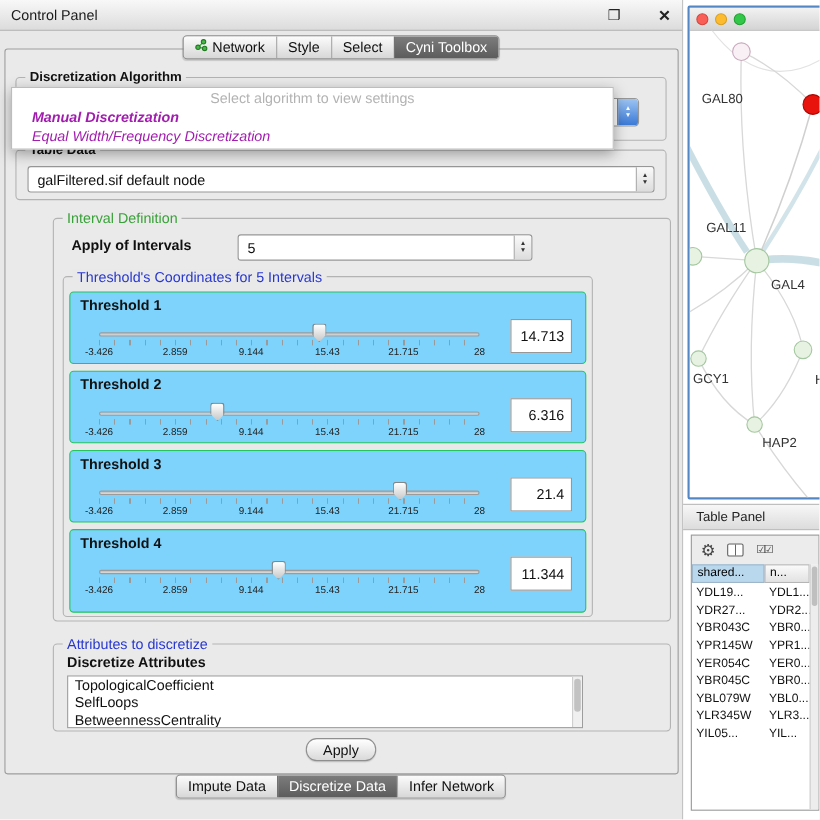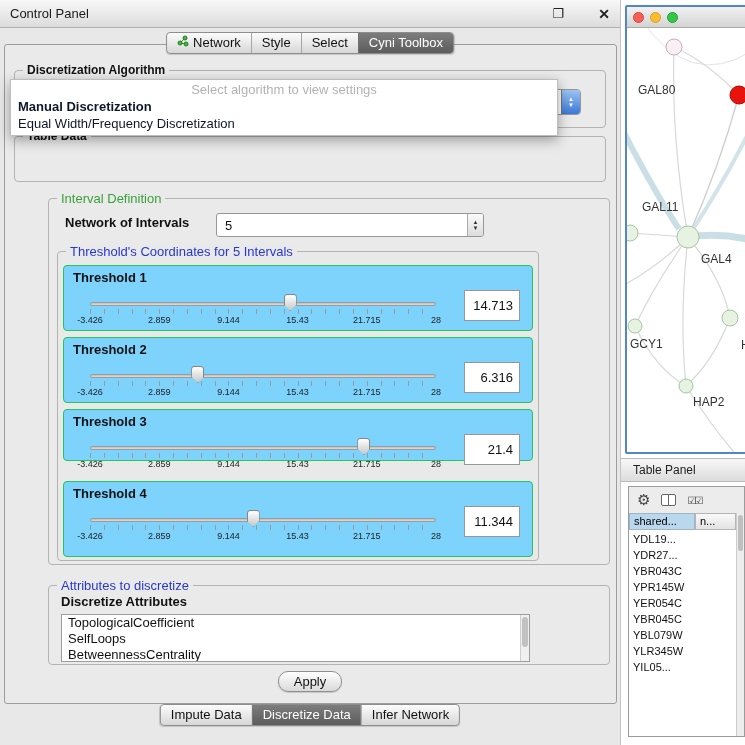--- a/index.html
+++ b/index.html
@@ -32,21 +32,21 @@
   
   .combo{position:absolute;height:26px;background:#fff;border:1px solid #979797;border-radius:4px;display:flex;align-items:stretch;overflow:hidden;}
   .combo .ctext{flex:1;font-size:13px;line-height:24px;padding:0 8px;color:#111;white-space:nowrap;overflow:hidden;}
   .combo .stepper{width:19px;display:flex;flex-direction:column;align-items:center;justify-content:center;font-size:6px;line-height:6px;color:#fff;background:linear-gradient(#9cc4f2,#3a79d6);border-left:1px solid #777;}
   .combo.flat{border-radius:3px;height:24px;}
   .combo.flat .stepper{background:linear-gradient(#fafafa,#dcdcdc);color:#333;width:16px;border-left:1px solid #aaa;}
 
   
   .popup{position:absolute;left:10px;top:79px;width:548px;background:#fff;border:1px solid #bdbdbd;box-shadow:0 4px 12px rgba(0,0,0,.35);z-index:30;padding:1px 0 3px 0;}
   .popup .ph{text-align:center;color:#b3b3b3;font-size:13px;height:17px;line-height:17px;}
-  .popup .opt{font-size:13px;color:#0f172a;height:17px;line-height:17px;padding:0 7px;white-space:nowrap;}
+  .popup .opt{font-size:13px;color:#a21caf;height:17px;line-height:17px;padding:0 18px;white-space:nowrap;font-style:italic;}
   .popup .opt.b{font-weight:bold;}
 
   
   .thr-box{position:absolute;left:5px;right:5px;border:1px solid #22c55e;border-radius:4px;background:#7dd3fc;}
   .thr-label{position:absolute;left:9px;top:4px;font-weight:bold;font-size:13px;color:#111;}
   .slider-zone{position:absolute;left:26px;right:96px;top:28px;height:36px;}
   .track{position:absolute;left:0;right:0;top:8px;height:4px;background:linear-gradient(#bdbdbd,#dedede);border:1px solid #9b9b9b;border-radius:2px;}
   .ticks{position:absolute;left:0;right:0;top:15px;height:5px;background:repeating-linear-gradient(to right,#9a9a9a 0 1px,transparent 1px 4%);}
   .handle{position:absolute;top:0;width:13px;height:17px;margin-left:-6px;background:linear-gradient(#ffffff,#c8c8c8);border:1px solid #858585;border-radius:3px 3px 0 0;clip-path:polygon(0 0,100% 0,100% 60%,50% 100%,0 60%);}
   .scale-row{position:absolute;left:0;right:0;top:21px;height:12px;}
@@ -76,21 +76,21 @@
   .tt-toolbar{height:26px;display:flex;align-items:center;gap:11px;padding-left:8px;background:#ececec;}
   .gear{font-size:15px;color:#444;}
   .colicon{width:15px;height:12px;border:1px solid #666;border-radius:2px;background:linear-gradient(to right,#fff 0 6px,#666 6px 7px,#fff 7px);}
   .checksicon{font-size:10px;color:#444;letter-spacing:-2px;}
   .tt-body{position:absolute;left:0;top:26px;right:0;bottom:0;background:#fff;}
   .thead{position:absolute;left:0;top:26px;right:8px;height:17px;display:flex;}
   .th{font-size:11px;line-height:15px;padding-left:4px;border:1px solid #9fb6c9;white-space:nowrap;overflow:hidden;}
   .th.sel{width:66px;background:var(--th-sel);}
   .th.plain{flex:1;background:linear-gradient(#fafafa,#e2e2e2);border-color:#b5b5b5;}
   .trows{position:absolute;left:0;top:44px;right:8px;bottom:0;overflow:hidden;}
-  .trow{display:flex;height:16px;flex-direction:column;}
+  .trow{display:flex;height:16px;}
   .tcell{font-size:11px;line-height:16px;padding-left:4px;color:#111;white-space:nowrap;overflow:hidden;}
   .tcell.c0{width:66px;}
   .tcell.c1{flex:1;}
   .tt-scroll{position:absolute;right:0;top:26px;bottom:0;width:8px;background:#ededed;border-left:1px solid #cccccc;}
   .tt-scroll .thumb{position:absolute;left:1px;right:1px;top:2px;height:36px;background:#bfbfbf;border-radius:3px;}
 </style>
 </head>
 <body>
 
 <div class="control-panel">
@@ -134,26 +134,33 @@
       <span class="ctext"></span>
       <span class="stepper">
         <span>▲</span>
         <span>▼</span>
       </span>
     </div>
   </div>
 
   <div class="group" style="left:14px;top:136px;width:592px;height:46px;">
     <span class="group-label">Table Data</span>
+    <div class="combo flat" style="left:10px;top:14px;width:570px;">
+      <span class="ctext">galFiltered.sif default node</span>
+      <span class="stepper">
+        <span>▲</span>
+        <span>▼</span>
+      </span>
+    </div>
   </div>
 
   <div class="group" style="left:48px;top:198px;width:562px;height:367px;">
     <span class="group-label green">Interval Definition</span>
 
-    <span style="position:absolute;left:16px;top:16px;font-size:13px;font-weight:bold;color:#111;">Network of Intervals</span>
+    <span style="position:absolute;left:16px;top:16px;font-size:13px;font-weight:bold;color:#111;">Apply of Intervals</span>
     <div class="combo flat" style="left:167px;top:14px;width:268px;">
       <span class="ctext">5</span>
       <span class="stepper">
         <span>▲</span>
         <span>▼</span>
       </span>
     </div>
 
     <div class="group" style="left:8px;top:52px;width:482px;height:310px;background:#e9e9e9;">
       <span class="group-label blue" style="background:#e9e9e9;">Threshold's Coordinates for 5 Intervals</span>
@@ -187,21 +194,21 @@
               <span style="left: 20%;">2.859</span>
               <span style="left: 40%;">9.144</span>
               <span style="left: 60%;">15.43</span>
               <span style="left: 80%;">21.715</span>
               <span style="left: 100%;">28</span>
             </div>
         </div>
         <div class="value-box">6.316</div>
       </div>
 
-      <div class="thr-box" style="top:157px;height:52px;">
+      <div class="thr-box" style="top:157px;height:66px;">
         <span class="thr-label">Threshold 3</span>
         <div class="slider-zone">
           <div class="track"></div>
           <div class="ticks"></div>
           <div class="handle" style="left: 78.9983%;"></div>
           <div class="scale-row">
               <span style="left: 0%;">-3.426</span>
               <span style="left: 20%;">2.859</span>
               <span style="left: 40%;">9.144</span>
               <span style="left: 60%;">15.43</span>

